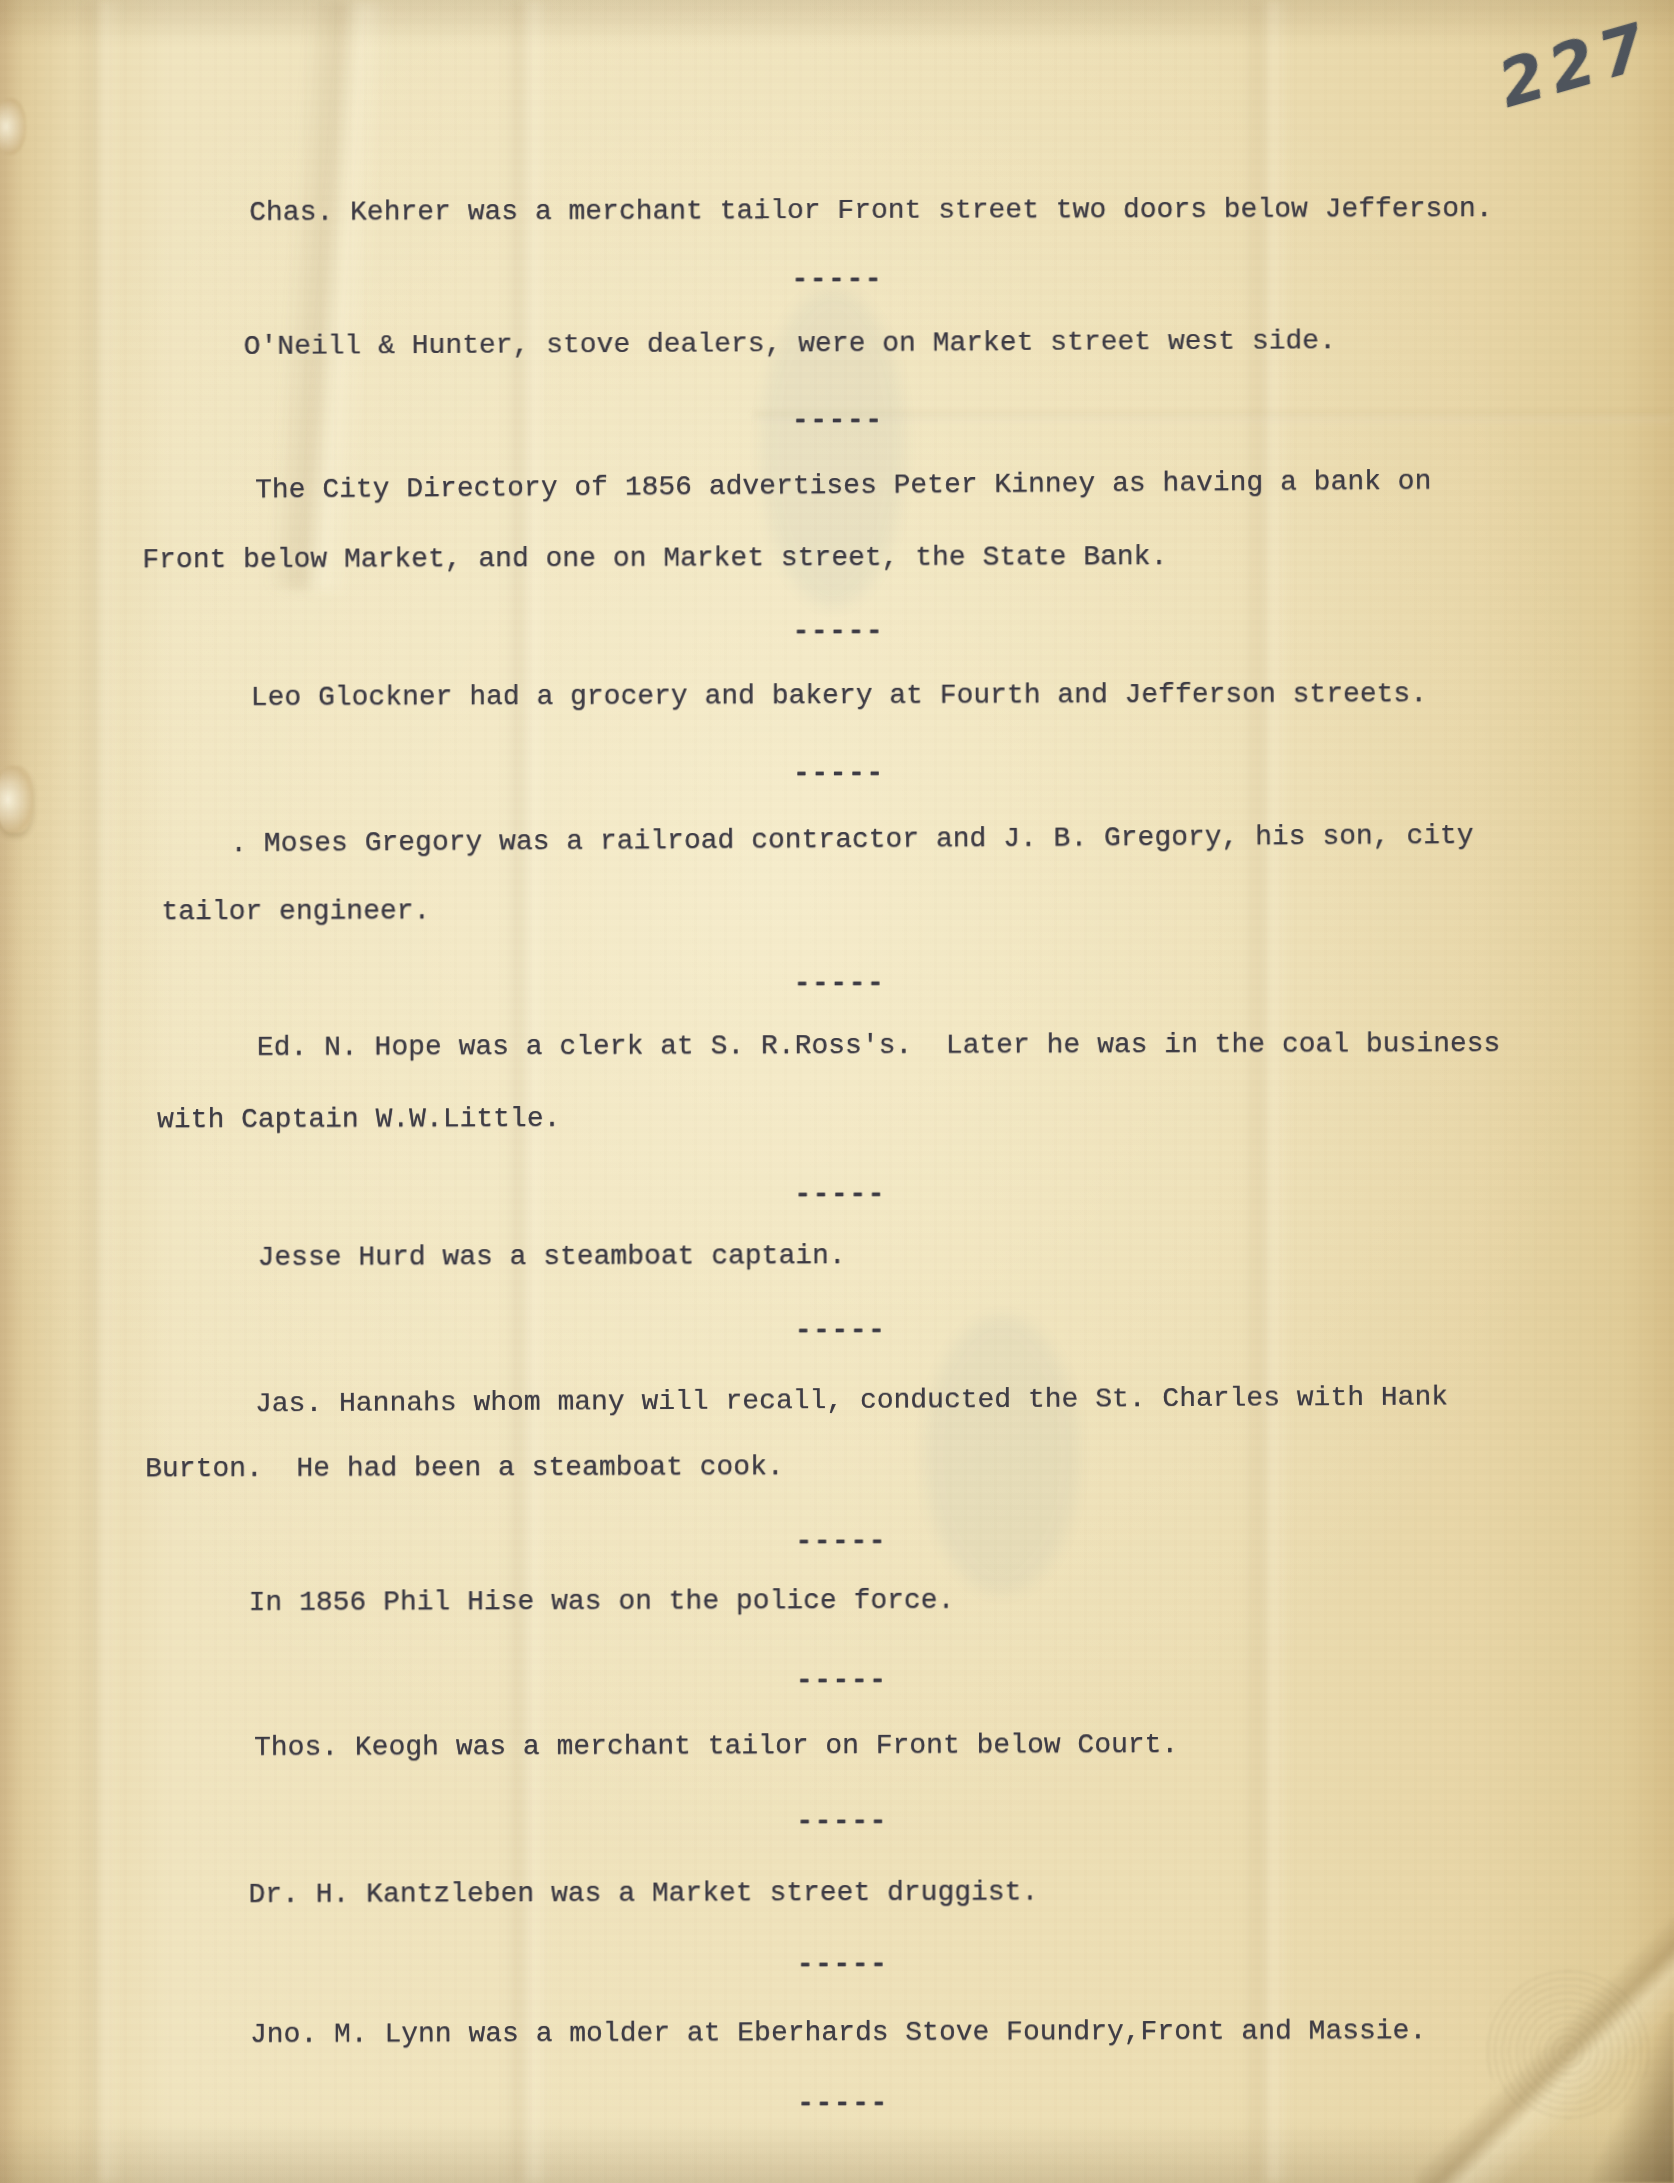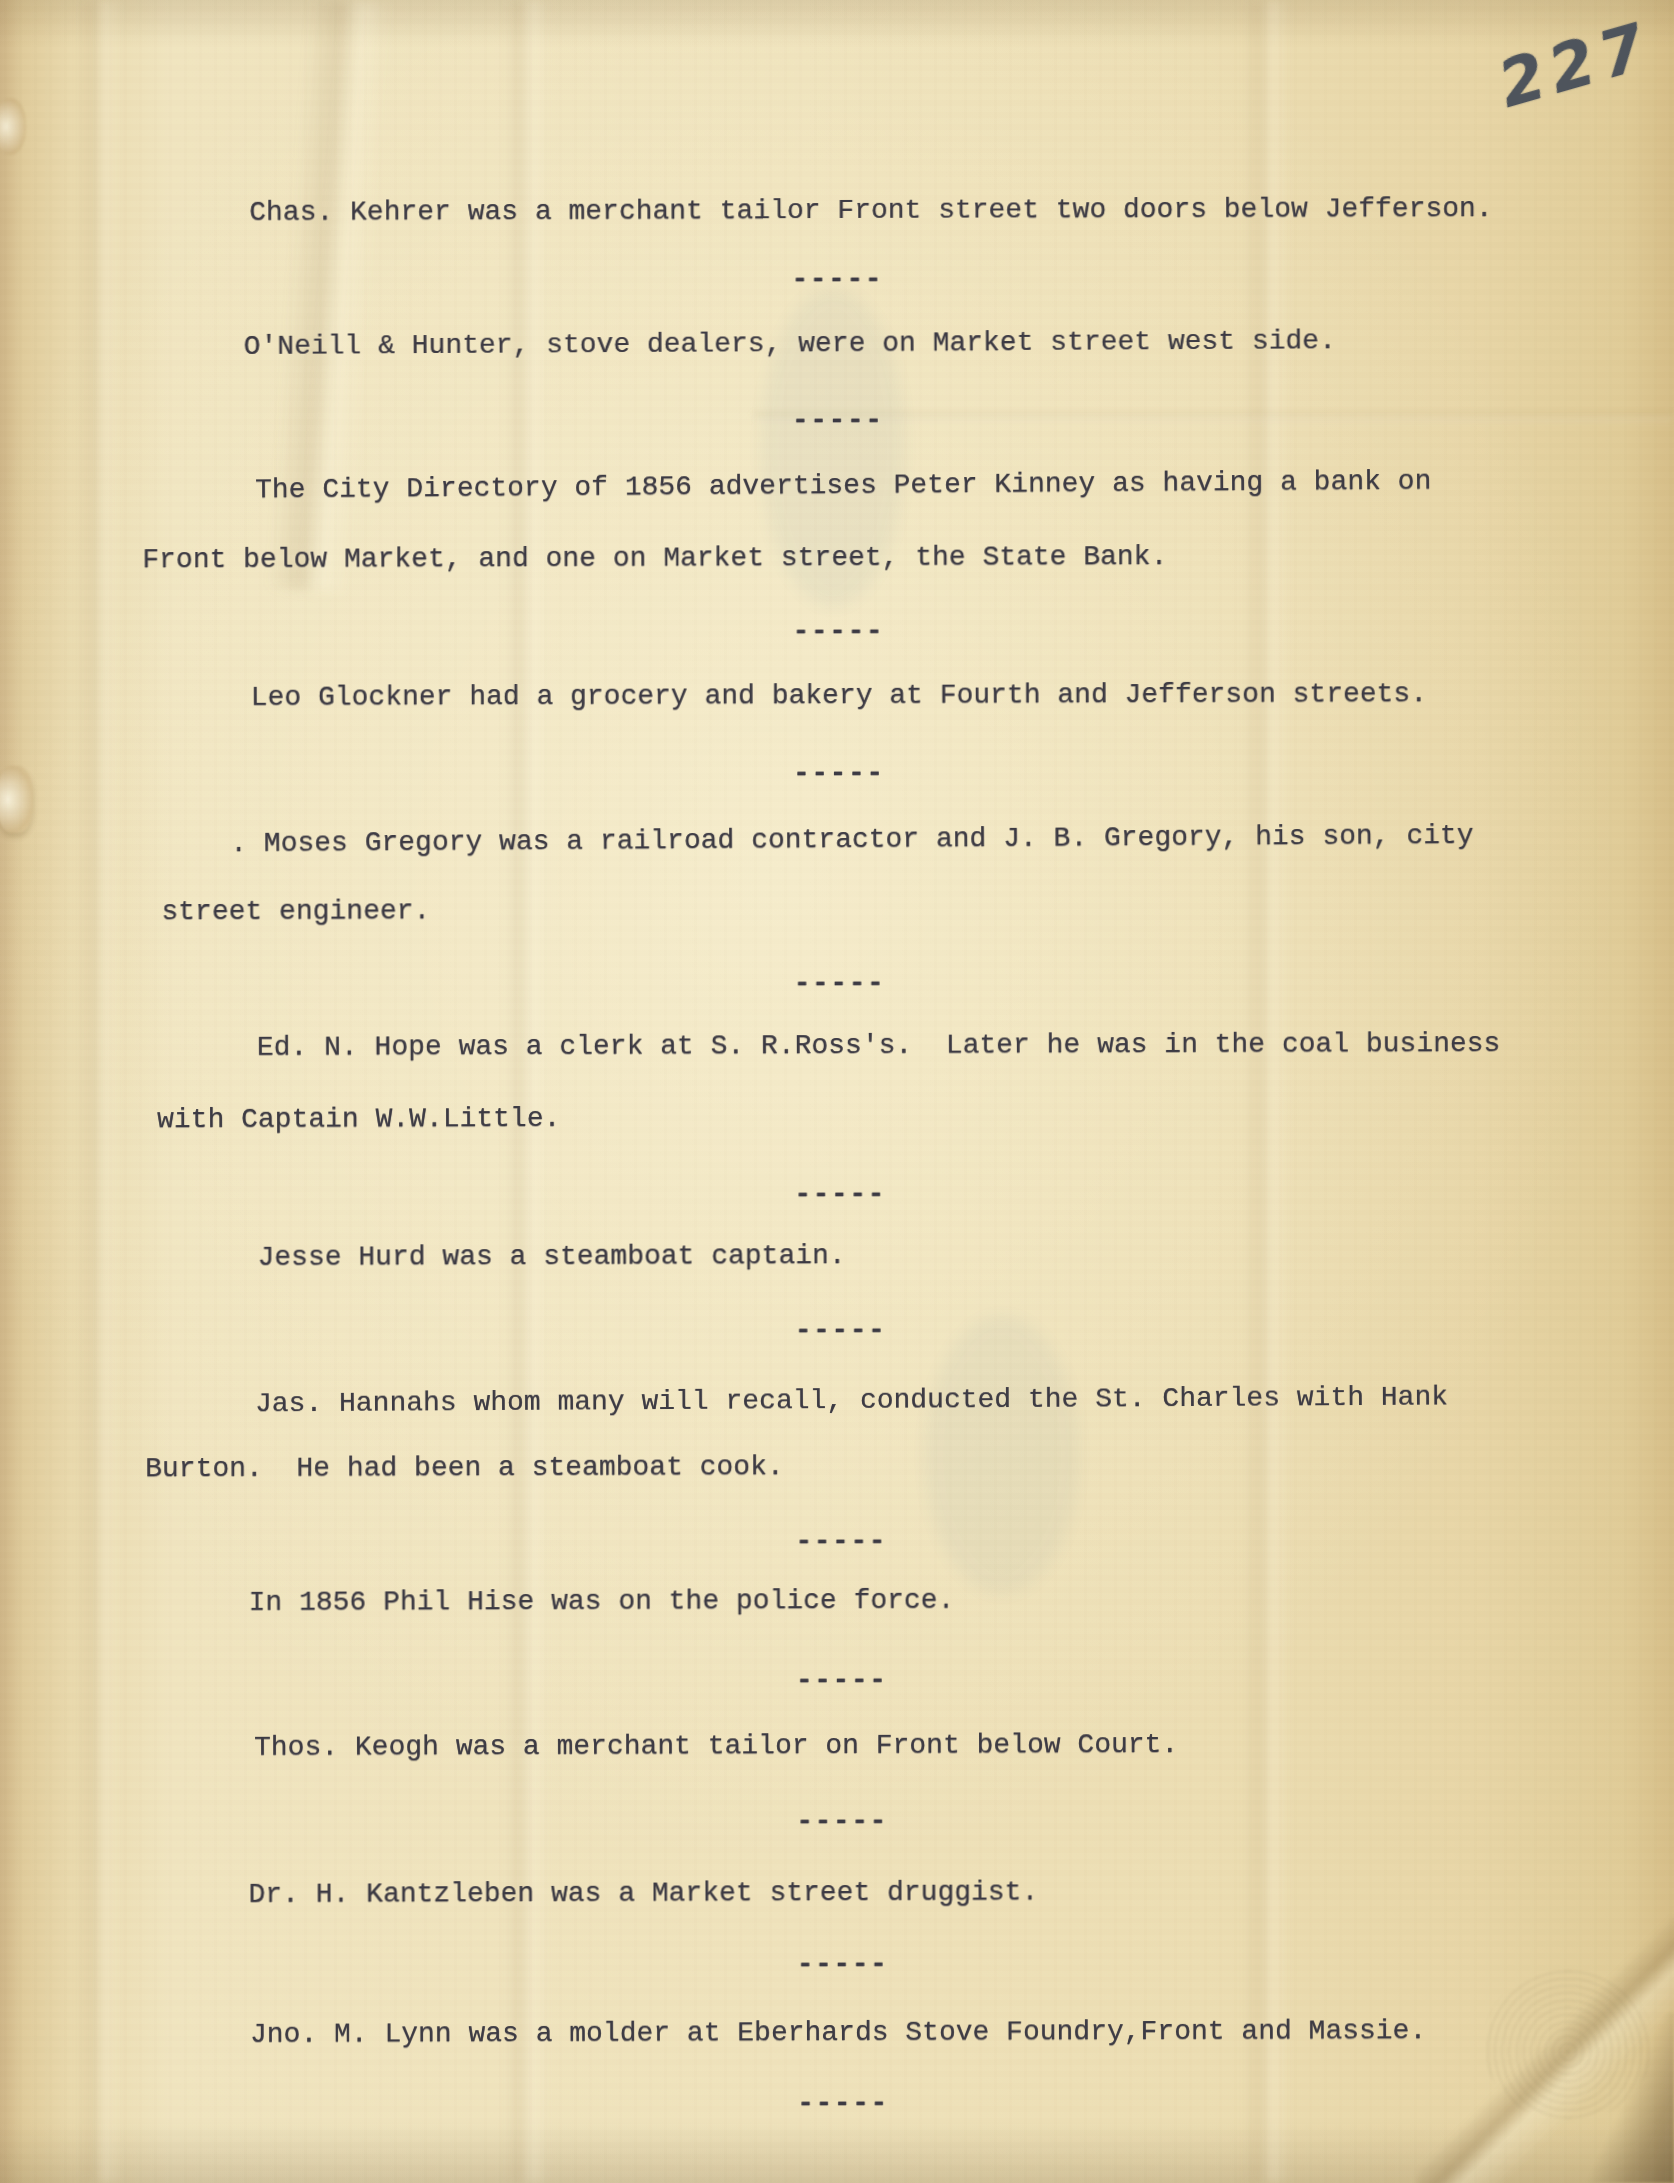--- a/index.html
+++ b/index.html
@@ -97,21 +97,21 @@
     <div class="sep" style="top:403px">-----</div>
 
     <div class="line" style="top:468px;left:257px;transform:rotate(-.25deg)">The City Directory of 1856 advertises Peter Kinney as having a bank on</div>
     <div class="line" style="top:540px;left:144px">Front below Market, and one on Market street, the State Bank.</div>
     <div class="sep" style="top:614px">-----</div>
 
     <div class="line" style="top:678px;left:252px">Leo Glockner had a grocery and bakery at Fourth and Jefferson streets.</div>
     <div class="sep" style="top:756px">-----</div>
 
     <div class="line" style="top:822px;left:231px;transform:rotate(-.2deg)">. Moses Gregory was a railroad contractor and J. B. Gregory, his son, city</div>
-    <div class="line" style="top:892px;left:162px">street engineer.</div>
+    <div class="line" style="top:892px;left:162px">tailor engineer.</div>
     <div class="sep" style="top:966px">-----</div>
 
     <div class="line" style="top:1028px;left:257px">Ed. N. Hope was a clerk at S. R.Ross's.  Later he was in the coal business</div>
     <div class="line" style="top:1100px;left:157px">with Captain W.W.Little.</div>
     <div class="sep" style="top:1177px">-----</div>
 
     <div class="line" style="top:1238px;left:257px">Jesse Hurd was a steamboat captain.</div>
     <div class="sep" style="top:1313px">-----</div>
 
     <div class="line" style="top:1383px;left:254px;transform:rotate(-.15deg)">Jas. Hannahs whom many will recall, conducted the St. Charles with Hank</div>

